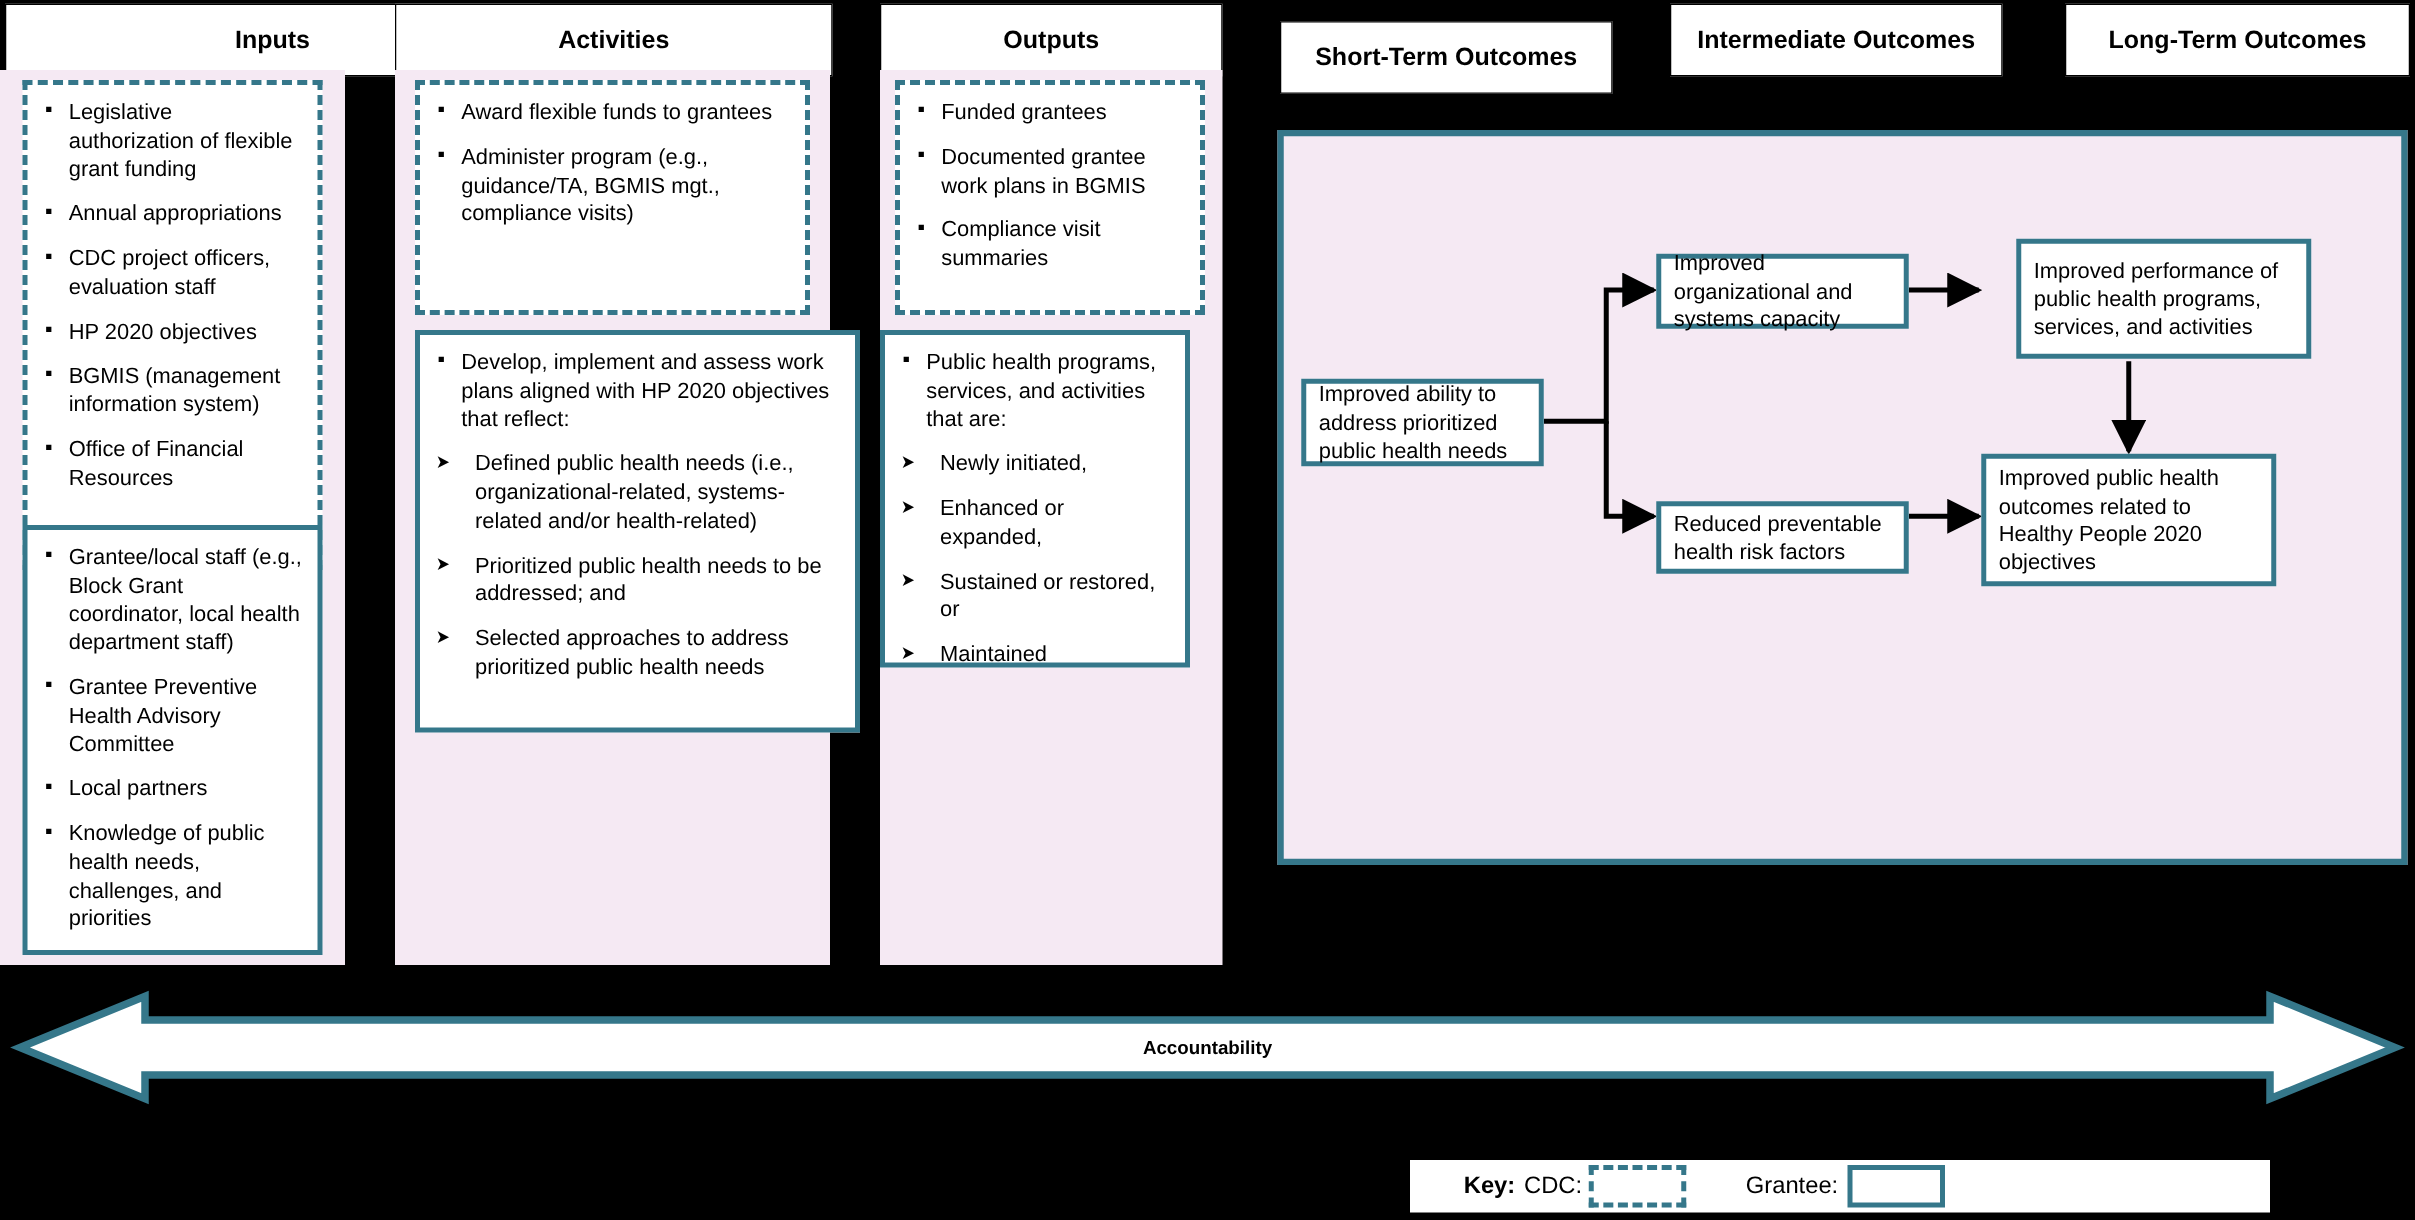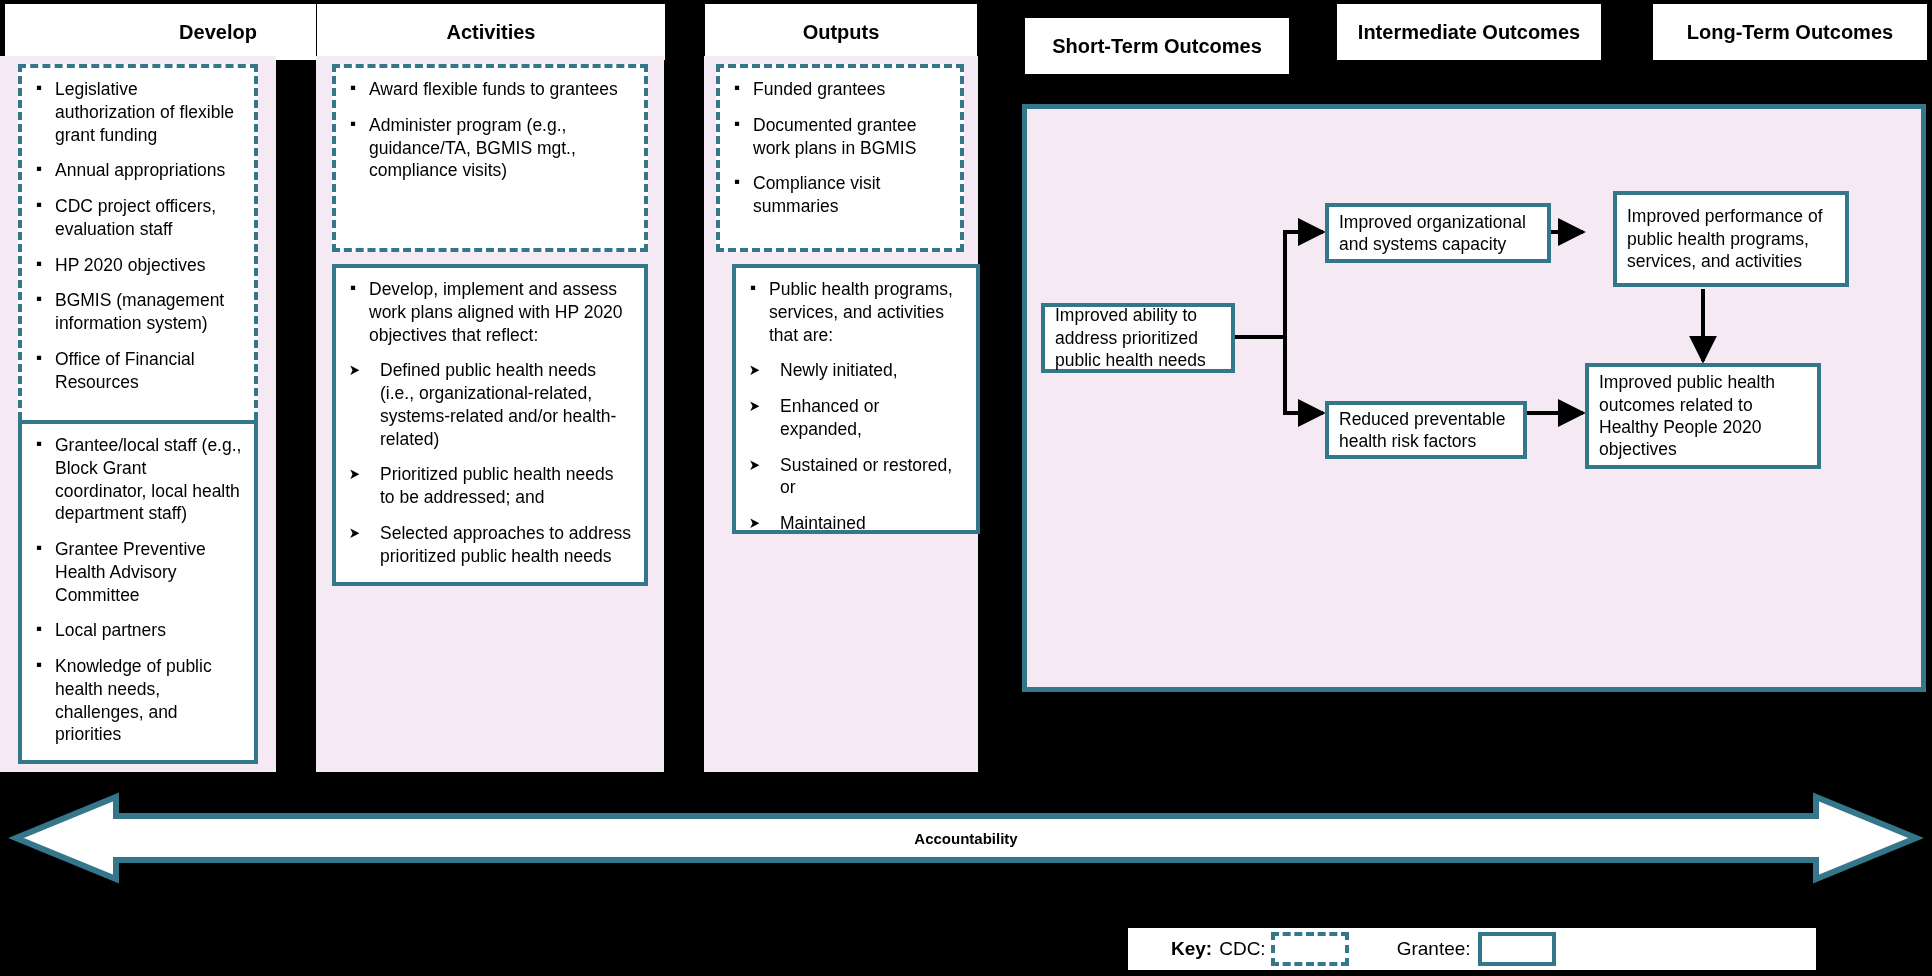--- a/index.html
+++ b/index.html
@@ -137,21 +137,21 @@
   .swatch.cdc { border: 4px dashed #35778a; }
   .swatch.grantee { border: 4px solid #35778a; margin-left: 2px; }
   .gap { display:inline-block; width: 48px; }
 </style>
 </head>
 <body>
 
 <div class="stage">
 
   <div class="col-header" style="left:4px; top:3px; width:428px; height:58px;">
-    <span>Develop</span>
+    <span>Inputs</span>
   </div>
   <div class="col-header" style="left:316px; top:3px; width:350px; height:58px;">
     <span>Activities</span>
   </div>
   <div class="col-header" style="left:704px; top:3px; width:274px; height:58px;">
     <span>Outputs</span>
   </div>
   <div class="col-header" style="left:1024px; top:17px; width:266px; height:58px;">
     <span>Short-Term Outcomes</span>
   </div>
@@ -187,41 +187,41 @@
 
   <div class="col-panel" style="left:316px; top:56px; width:348px; height:716px;">
 
     <div class="box cdc" style="left:16px; top:8px; width:316px; height:188px;">
       <ul class="blist">
         <li class="sq">Award flexible funds to grantees</li>
         <li class="sq">Administer program (e.g., guidance/TA, BGMIS mgt., compliance visits)</li>
       </ul>
     </div>
 
-    <div class="box grantee" style="left:16px; top:208px; width:316px; height:322px;">
+    <div class="box grantee" style="left:16px; top:208px; width:356px; height:322px;">
       <ul class="blist">
         <li class="sq">Develop, implement and assess work plans aligned with HP 2020 objectives that reflect:</li>
         <li class="arw">Defined public health needs (i.e., organizational-related, systems-related and/or health-related)</li>
         <li class="arw">Prioritized public health needs to be addressed; and</li>
         <li class="arw">Selected approaches to address prioritized public health needs</li>
       </ul>
     </div>
   </div>
 
   <div class="col-panel" style="left:704px; top:56px; width:274px; height:716px;">
 
     <div class="box cdc" style="left:12px; top:8px; width:248px; height:188px;">
       <ul class="blist">
         <li class="sq">Funded grantees</li>
         <li class="sq">Documented grantee work plans in BGMIS</li>
         <li class="sq">Compliance visit summaries</li>
       </ul>
     </div>
 
-    <div class="box grantee" style="left:28px; top:208px; width:248px; height:270px;">
+    <div class="box grantee" style="left:0; top:208px; width:248px; height:270px;">
       <ul class="blist">
         <li class="sq">Public health programs, services, and activities that are:</li>
         <li class="arw">Newly initiated,</li>
         <li class="arw">Enhanced or expanded,</li>
         <li class="arw">Sustained or restored, or</li>
         <li class="arw">Maintained</li>
       </ul>
     </div>
   </div>
 
@@ -241,21 +241,21 @@
 
       <path d="M 676 180 L 676 252" fill="none" stroke="#000000" stroke-width="4" marker-end="url(#ah)"></path>
 
       <path d="M 500 304 L 556 304" fill="none" stroke="#000000" stroke-width="4" marker-end="url(#ah)"></path>
     </svg>
 
     <div class="onode" style="left:14px; top:194px; width:194px; height:70px;">
       <span>Improved ability to address prioritized public health needs</span>
     </div>
 
-    <div class="onode" style="left:298px; top:94px; width:226px; height:60px;">
+    <div class="onode" style="left:298px; top:94px; width:202px; height:60px;">
       <span>Improved organizational and systems capacity</span>
     </div>
 
     <div class="onode" style="left:298px; top:292px; width:202px; height:58px;">
       <span>Reduced preventable health risk factors</span>
     </div>
 
     <div class="onode" style="left:586px; top:82px; width:236px; height:96px;">
       <span>Improved performance of public health programs, services, and activities</span>
     </div>

